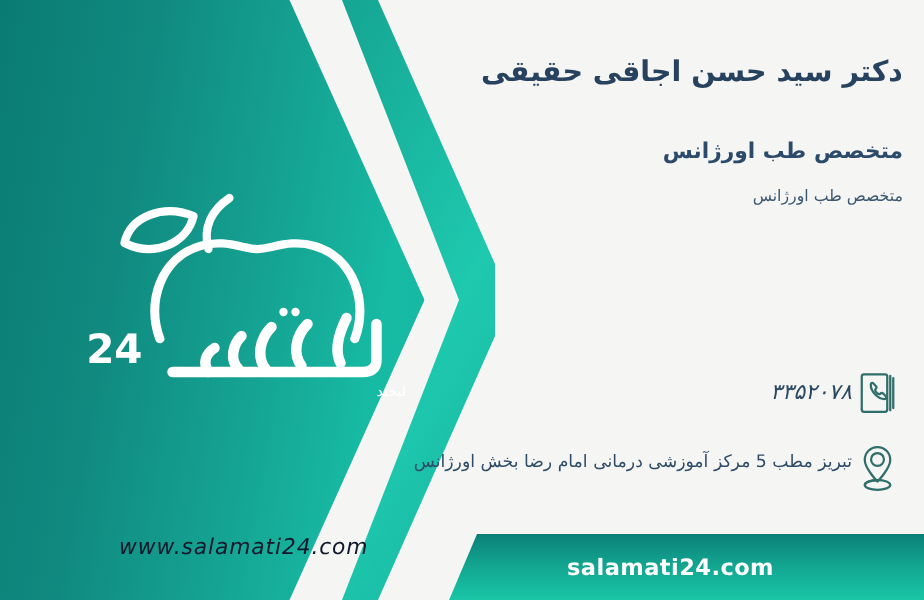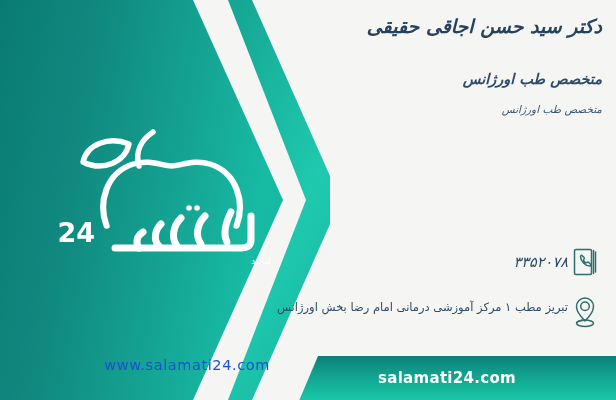--- a/index.html
+++ b/index.html
@@ -35,35 +35,35 @@
 
   
   .logo{
     position:absolute;left:18px;top:112px;
     width:215px;height:160px;margin-left:37px;
   }
   .logo svg{display:block;}
   .logo-url{
     position:absolute;left:0;top:245px;
     width:215px;
-    text-align:right;
-    color:#1d4ed8;
+    text-align:center;
+    color:#0f172a;
     font-size:14.5px;
     letter-spacing:.6px;
     font-family:"DejaVu Sans","Liberation Sans",sans-serif;
+    font-style:italic;
   }
 
   
   .content{
     position:absolute;
-    right:14px;top:12px;
+    right:14px;top:34px;
     width:350px;
     text-align:right;
     direction:rtl;
-    font-style:italic;
   }
   .doc-name{
     color:#27425f;
     font-size:19px;
     font-weight:bold;
     line-height:1.5;
     letter-spacing:.2px;
     white-space:nowrap;
   }
   .specialty-main{
@@ -203,21 +203,21 @@
         <svg width="28" height="34" viewBox="0 0 28 34" xmlns="http://www.w3.org/2000/svg">
           <g fill="none" stroke="#2f6e6a" stroke-width="1.5" stroke-linejoin="round" stroke-linecap="round">
             <path d="M14 3 C9.3 3 5.5 6.8 5.5 11.5 C5.5 17.5 14 26 14 26 C14 26 22.5 17.5 22.5 11.5
                      C22.5 6.8 18.7 3 14 3 Z"></path>
             <circle cx="14" cy="11.3" r="4.3"></circle>
             <ellipse cx="14" cy="28.3" rx="8.5" ry="3.2"></ellipse>
             <path d="M5.6 28.3 C5.6 26.6 9.3 25.2 14 25.2"></path>
           </g>
         </svg>
       </div>
-      <div class="c-text">تبریز مطب ۱ مرکز آموزشی درمانی امام رضا بخش اورژانس</div>
+      <div class="c-text">تبریز مطب 5 مرکز آموزشی درمانی امام رضا بخش اورژانس</div>
     </div>
 
   </div>
 
   <div class="footer">
     <span class="footer-text">salamati24.com</span>
   </div>
 
 </div>
 

